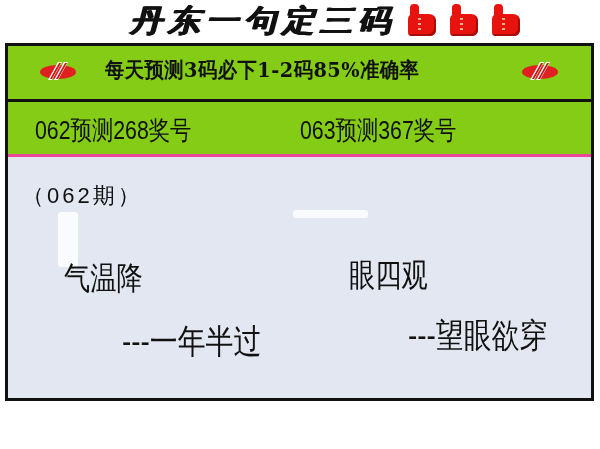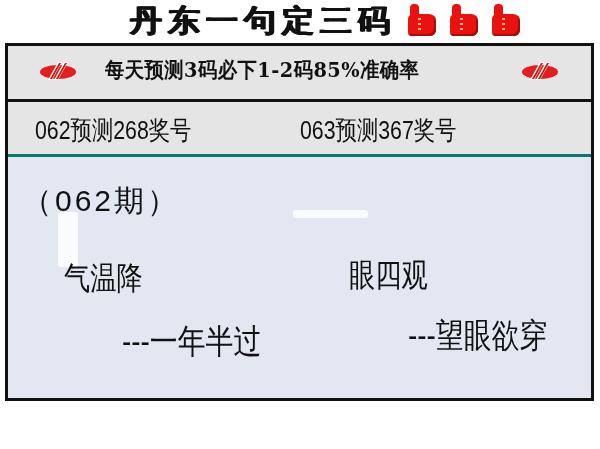--- a/index.html
+++ b/index.html
@@ -1,37 +1,37 @@
 <!DOCTYPE html>
 <html><head>
 <meta charset="utf-8">
 <style>
   html, body { margin:0; padding:0; }
   body { width:600px; height:449px; background:#ffffff; position:relative; overflow:hidden;
          font-family:"DejaVu Sans", sans-serif; color:#111; }
-  .title { position:absolute; left:130px; top:2px; height:38px; display:flex; align-items:center; }
+  .title { position:absolute; left:130px; top:2px; height:38px; display:flex; align-items:center;font-style:italic; }
   .title-text { font-family:"DejaVu Serif", serif; font-weight:900; font-size:32px; letter-spacing:6px;
                 color:#111; transform:scaleY(0.95); text-shadow:1px 0 0 #111, -1px 0 0 #111; }
   .thumbs { display:flex; gap:6px; margin-left:8px; }
   .thumb { width:36px; height:34px; position:relative; }
   .thumb .fist { position:absolute; left:4px; top:10px; width:28px; height:22px; background:#e8130e;
                  border-radius:5px 7px 6px 4px; box-shadow:inset -2px -2px 0 #a80c08; }
   .thumb .up { position:absolute; left:6px; top:0px; width:9px; height:14px; background:#e8130e; border-radius:4px 4px 1px 1px; }
   .thumb .dots { position:absolute; left:14px; top:14px; width:3px; height:14px;
                  background:repeating-linear-gradient(#f6b08a 0 2px, transparent 2px 5px); }
-  .outer { position:absolute; left:5px; top:43px; width:583px; height:352px; border:3px solid #111; background:#e5e5e5; }
+  .outer { position:absolute; left:5px; top:43px; width:583px; height:352px; border:3px solid #111; background:#84cc16; }
   .row1 { position:absolute; left:0; top:0; width:583px; height:53px; border-bottom:3px solid #111; display:flex; align-items:center; }
   .row1-text { position:absolute; left:97px; top:10px; font-size:21px; font-family:"DejaVu Serif", serif;
                letter-spacing:0.5px; font-weight:bold; transform:scaleX(0.92); transform-origin:left; }
   .logo { position:absolute; top:14px; width:40px; height:22px; }
-  .row2 { position:absolute; left:0; top:56px; width:583px; height:52px; border-bottom:3px solid #0f766e; }
+  .row2 { position:absolute; left:0; top:56px; width:583px; height:52px; border-bottom:3px solid #ec4899; }
   .pred { position:absolute; top:11px; font-size:26px; font-family:"Liberation Sans", sans-serif;
           transform:scaleX(0.82); transform-origin:left; }
   .row3 { position:absolute; left:0; top:111px; width:583px; height:241px; background:#e3e7f1; }
-  .period { position:absolute; top:24px; font-size:30px; font-family:"Liberation Sans", sans-serif; letter-spacing:3px; }
+  .period { position:absolute; top:24px; font-size:22px; font-family:"Liberation Sans", sans-serif; letter-spacing:3px; }
   .hint { position:absolute; font-size:32px; font-family:"Liberation Sans", sans-serif; transform:scaleX(0.82); transform-origin:left; }
   .answer { position:absolute; font-size:34px; font-family:"Liberation Sans", sans-serif; transform:scaleX(0.82); transform-origin:left; }
   .smudge { position:absolute; background:#fafbfe; border-radius:3px; }
 </style>
 </head>
 <body>
 
 <div class="title">
   <span class="title-text">丹东一句定三码</span>
   <div class="thumbs">

